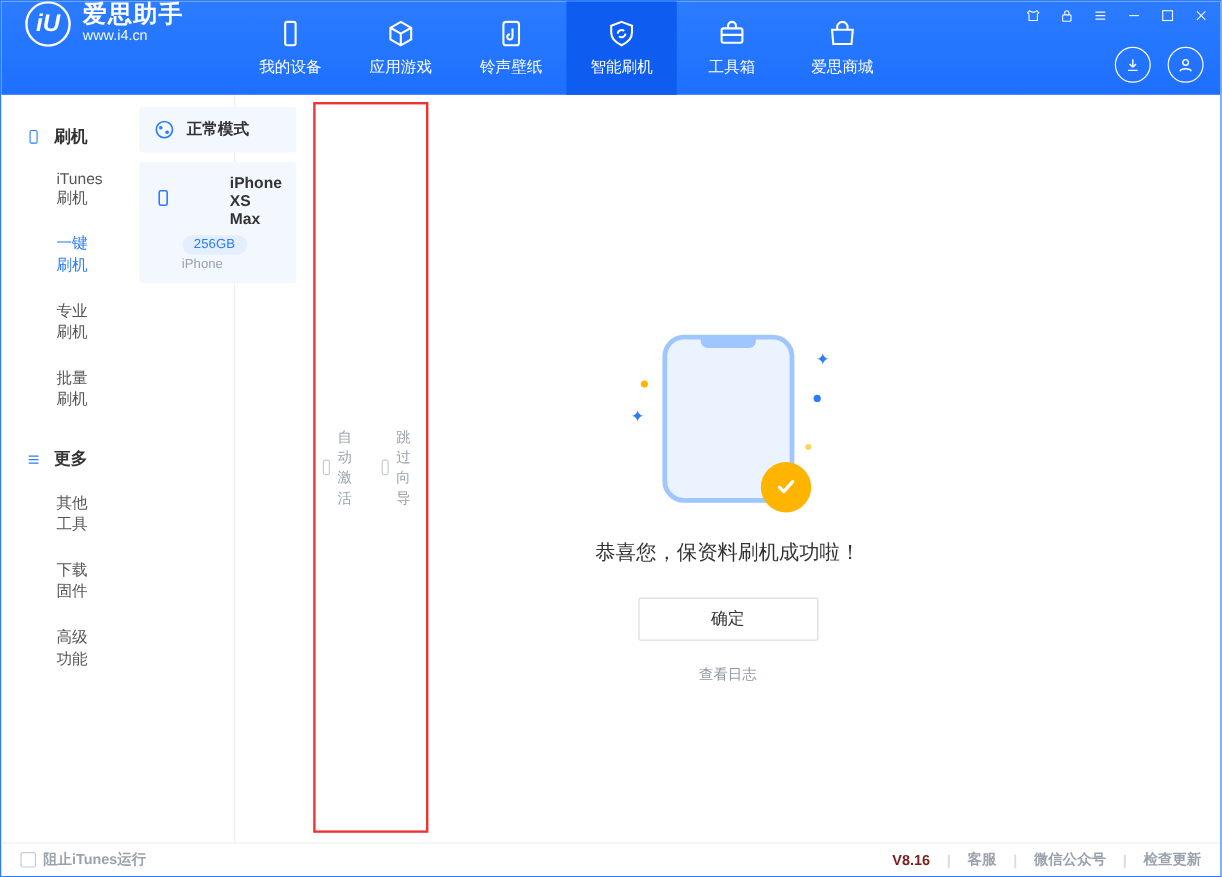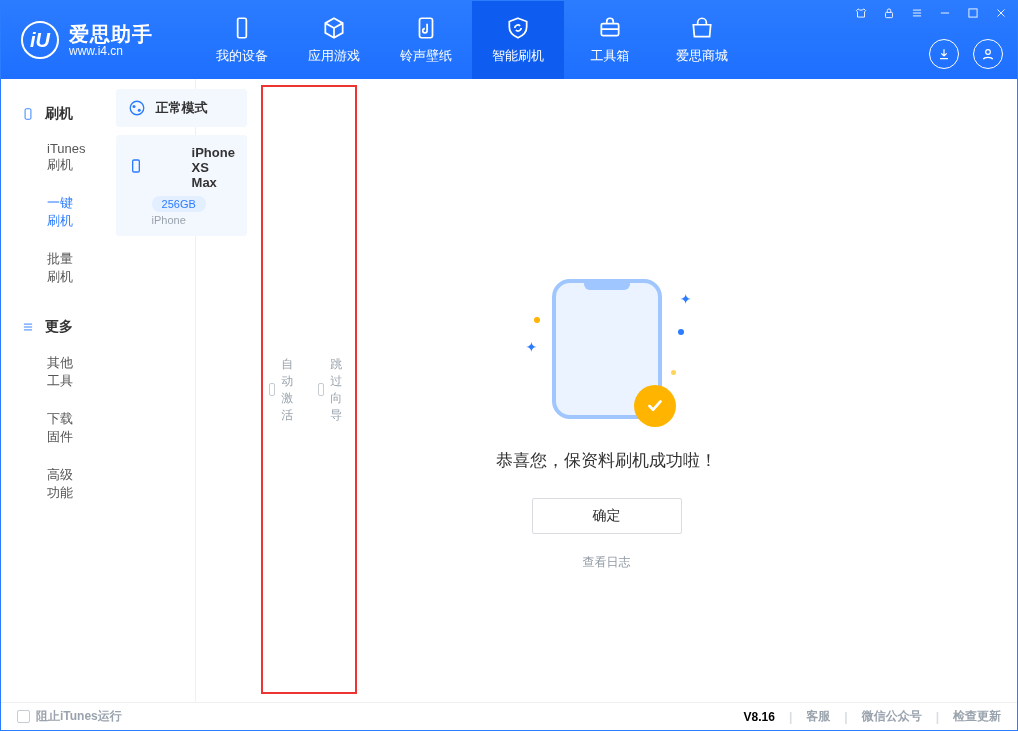--- a/index.html
+++ b/index.html
@@ -1,20 +1,20 @@
 <!DOCTYPE html>
 <html><head>
 <meta charset="utf-8">
 <style>
 * { margin: 0; padding: 0; box-sizing: border-box; font-family: "Microsoft YaHei", "PingFang SC", sans-serif; }
 body { background: #fff; width: 1018px; height: 731px; overflow: hidden; position: relative; border: 1px solid #2b7cff; }
 
 
 .header { height: 78px; background: linear-gradient(to bottom, #2b7cff, #1e6fff); display: flex; align-items: stretch; color: #fff; position: relative; }
-.logo-block { display: flex; align-items: center; padding: 0 18px 0 20px; width: 195px; }
+.logo-block { display: flex; align-items: flex-start; padding: 0 18px 0 20px; width: 195px; }
 .logo-circle { width: 38px; height: 38px; border: 2.5px solid #fff; border-radius: 50%; display: flex; align-items: center; justify-content: center; font-weight: 700; font-size: 20px; font-style: italic; margin-right: 10px; }
 .logo-text .app-name { font-size: 20px; font-weight: 600; letter-spacing: 1px; line-height: 1.1; }
 .logo-text .app-url  { font-size: 12px; opacity: .95; line-height: 1; }
 
 .nav { display: flex; height: 100%; }
 .nav-item { width: 92px; display: flex; flex-direction: column; align-items: center; justify-content: center; font-size: 13px; cursor: pointer; position: relative; }
 .nav-item.active { background: #0f5cf0; }
 .nav-ico { width: 26px; height: 26px; margin-bottom: 6px; display: flex; align-items: center; justify-content: center; }
 .nav-ico svg { width: 26px; height: 26px; fill: none; stroke: #fff; stroke-width: 1.6; }
 
@@ -63,21 +63,21 @@
 
 .msg { font-size: 17px; color:#333; margin-bottom: 26px; }
 .btn-ok { width: 150px; height: 36px; border:1px solid #d9dde1; background:#fff; font-size: 14px; color:#333; cursor:pointer; border-radius:2px; }
 .loglink { margin-top: 20px; font-size: 12px; color:#8f98a3; cursor:pointer; }
 
 
 .footer { height: 28px; border-top:1px solid #eef0f2; display:flex; align-items:center; font-size:12px; color:#9aa3ad; padding: 0 16px; justify-content: space-between; font-weight: bold; }
 .foot-right { display:flex; align-items:center; gap: 14px; }
 .foot-right .sep { color:#d9dde1; }
 .foot-right .flink { cursor:pointer; }
-.ver { color:#000000;margin-left:15px; }
+.ver { color:#7f1d1d;margin-left:15px; }
 </style>
 </head>
 <body>
 
 <div class="header">
   <div class="logo-block">
     <div class="logo-circle">iU</div>
     <div class="logo-text">
       <div class="app-name">爱思助手</div>
       <div class="app-url">www.i4.cn</div>
@@ -195,20 +195,21 @@
       <div class="side-group-hdr">
         <span class="gico">
             <svg viewBox="0 0 24 24">
               <rect x="7" y="3" width="10" height="18" rx="2"></rect>
             </svg>
           </span>
         <span>刷机</span>
       </div>
       <div class="side-item">iTunes刷机</div>
       <div class="side-item active">一键刷机</div>
+      <div class="side-item">专业刷机</div>
       <div class="side-item">批量刷机</div>
 
       <div style="height:14px"></div>
 
       <div class="side-group-hdr">
         <span class="gico">
             <svg viewBox="0 0 24 24" stroke="#9aa3ad">
               <path d="M5 7h14M5 12h14M5 17h14"></path>
             </svg>
           </span>

